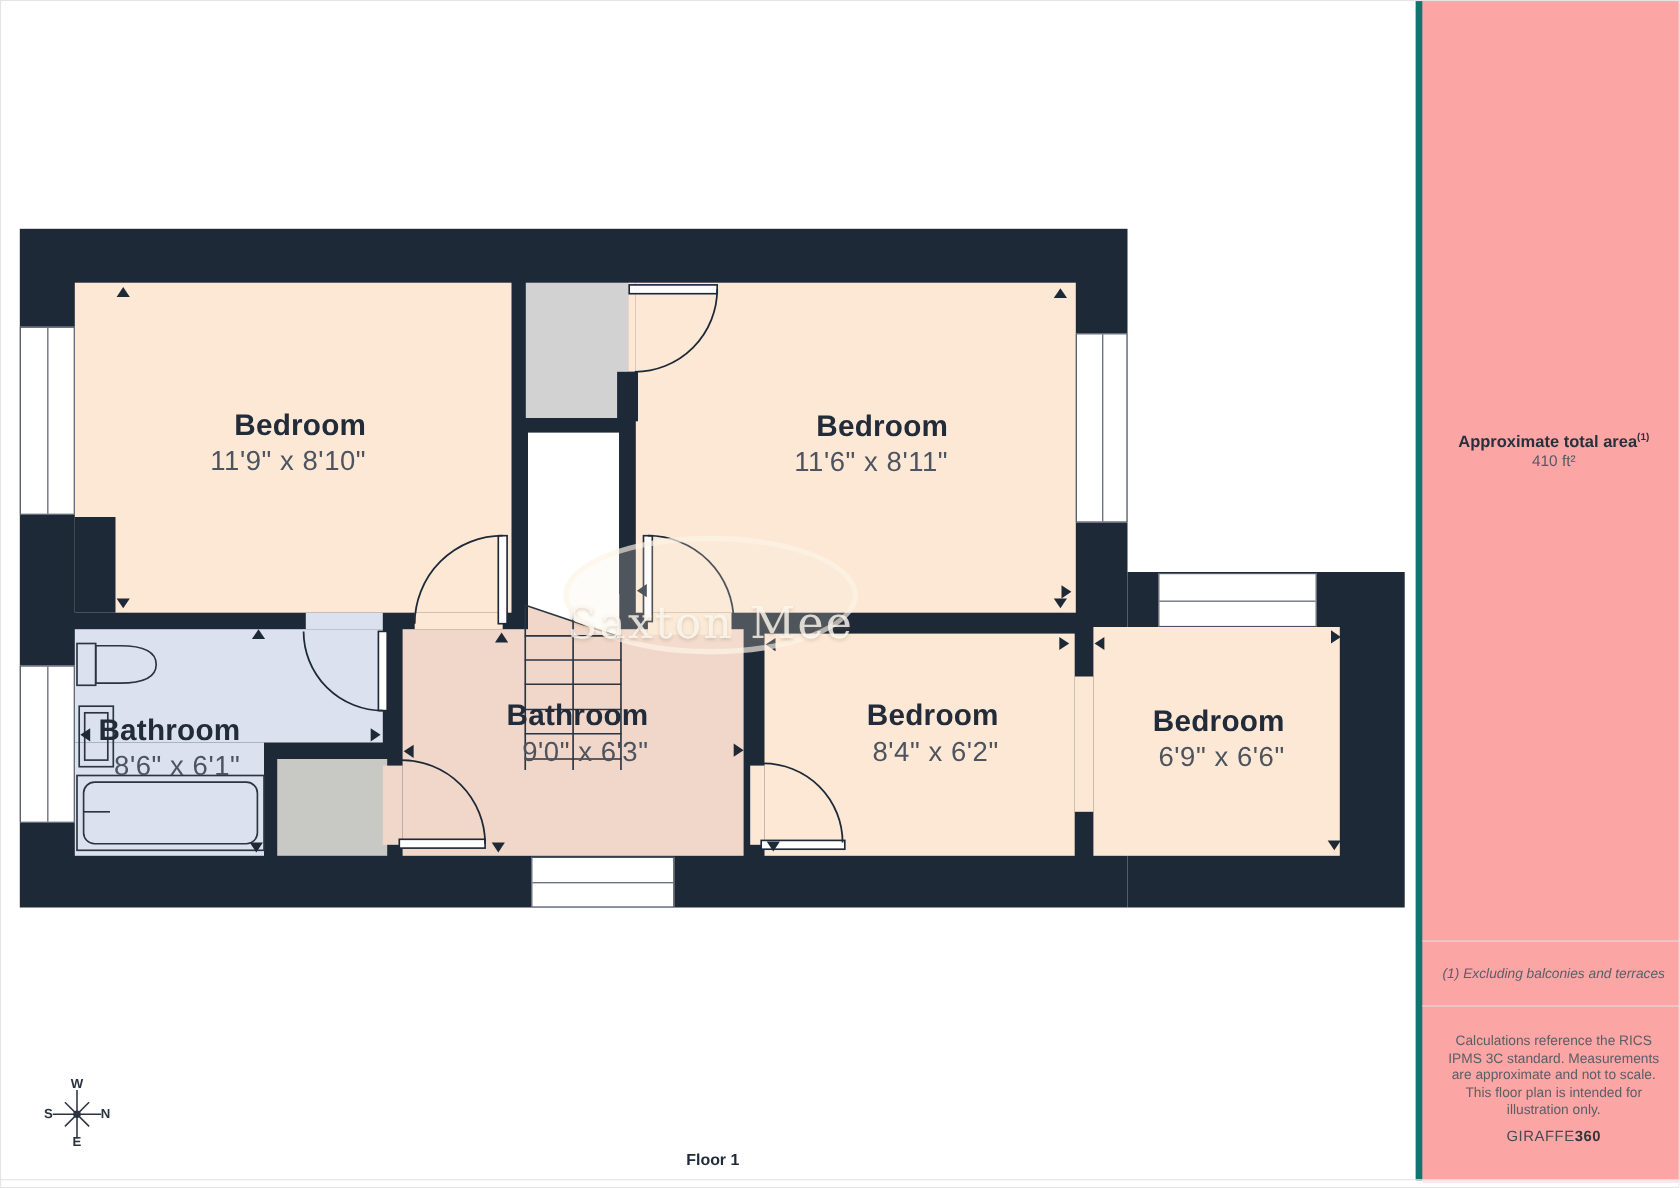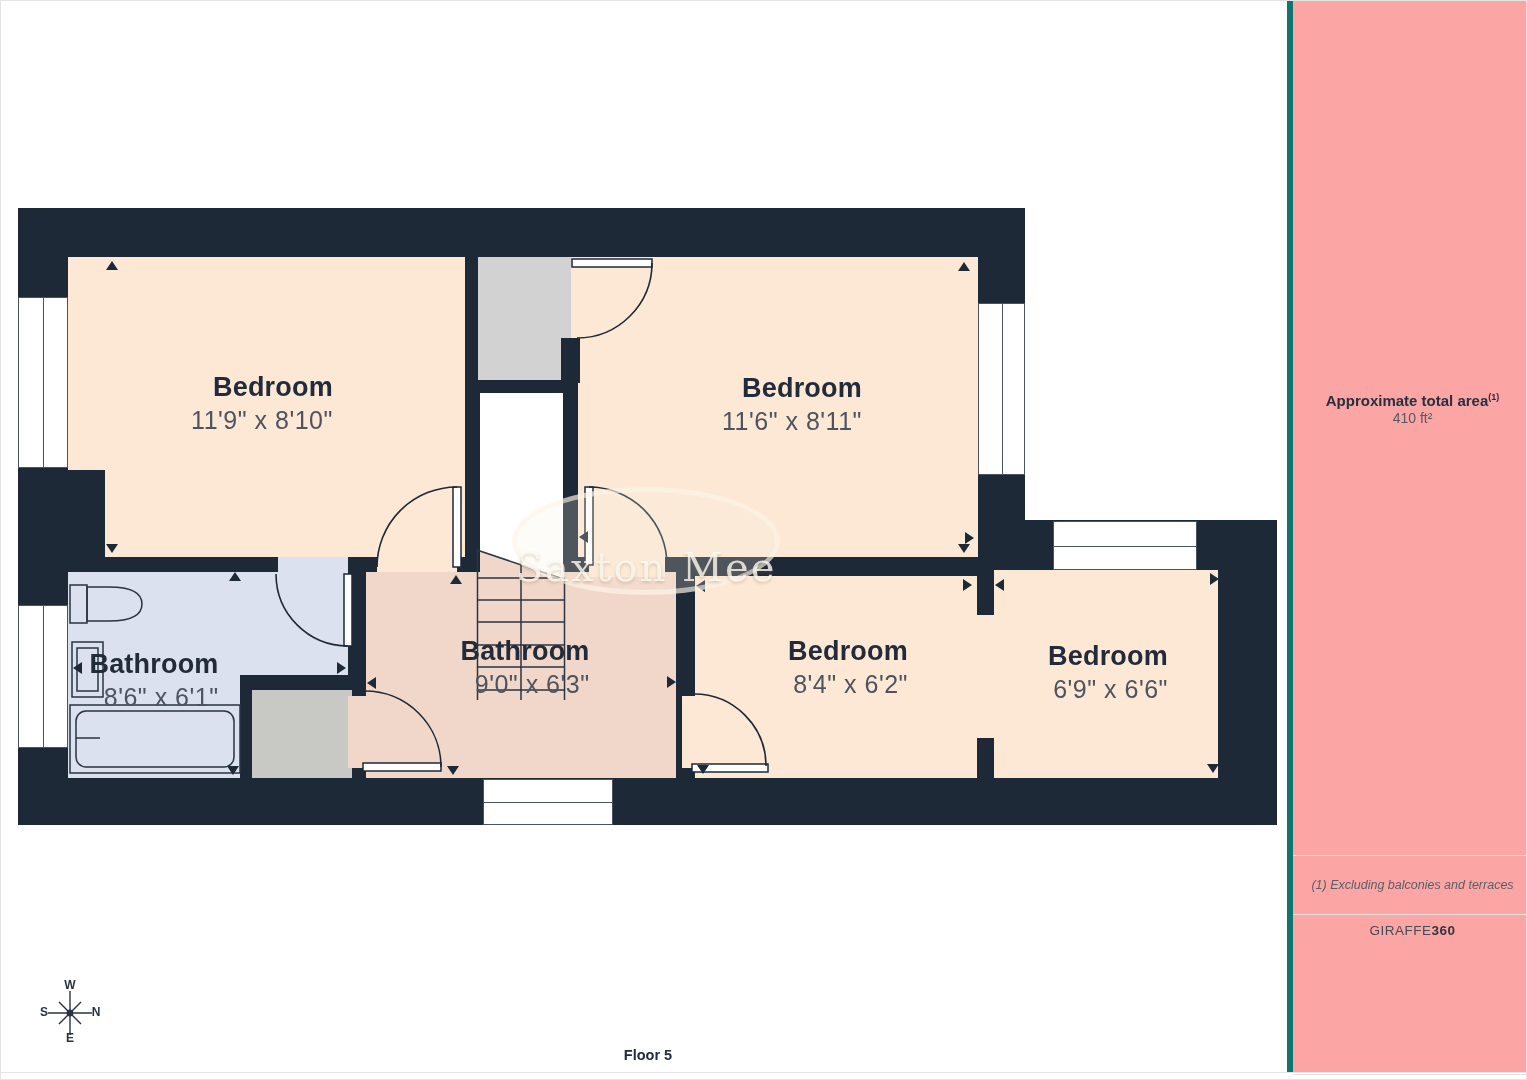--- a/index.html
+++ b/index.html
@@ -204,33 +204,34 @@
         <line x1="61" y1="39" x2="39" y2="61"></line>
       </g>
       <circle cx="50" cy="50" r="3.4" fill="#2b3340"></circle>
     </svg>
     <span class="compass-letter" style="left:70px;top:985px;">W</span>
     <span class="compass-letter" style="left:44px;top:1012px;">S</span>
     <span class="compass-letter" style="left:96px;top:1012px;">N</span>
     <span class="compass-letter" style="left:70px;top:1038px;">E</span>
   </div>
 
-  <div class="floor-label">Floor 5</div>
+  <div class="floor-label">Floor 1</div>
 
   <aside class="sidebar">
     <div class="area-block">
       <div class="area-title">
         <span>Approximate total area</span><sup>(1)</sup>
       </div>
       <div class="area-value">410 ft²</div>
     </div>
     <div class="footnote-box">
       <div>(1) Excluding balconies and terraces</div>
     </div>
     <div class="disclaimer-box">
+      <div class="disclaimer">Calculations reference the RICS IPMS 3C standard. Measurements are approximate and not to scale. This floor plan is intended for illustration only.</div>
       <div class="brand">
         <span>GIRAFFE</span><span class="b360">360</span>
       </div>
     </div>
   </aside>
 
   <div class="frame"></div>
   <div class="bottom-rule"></div>
 </div>
 

